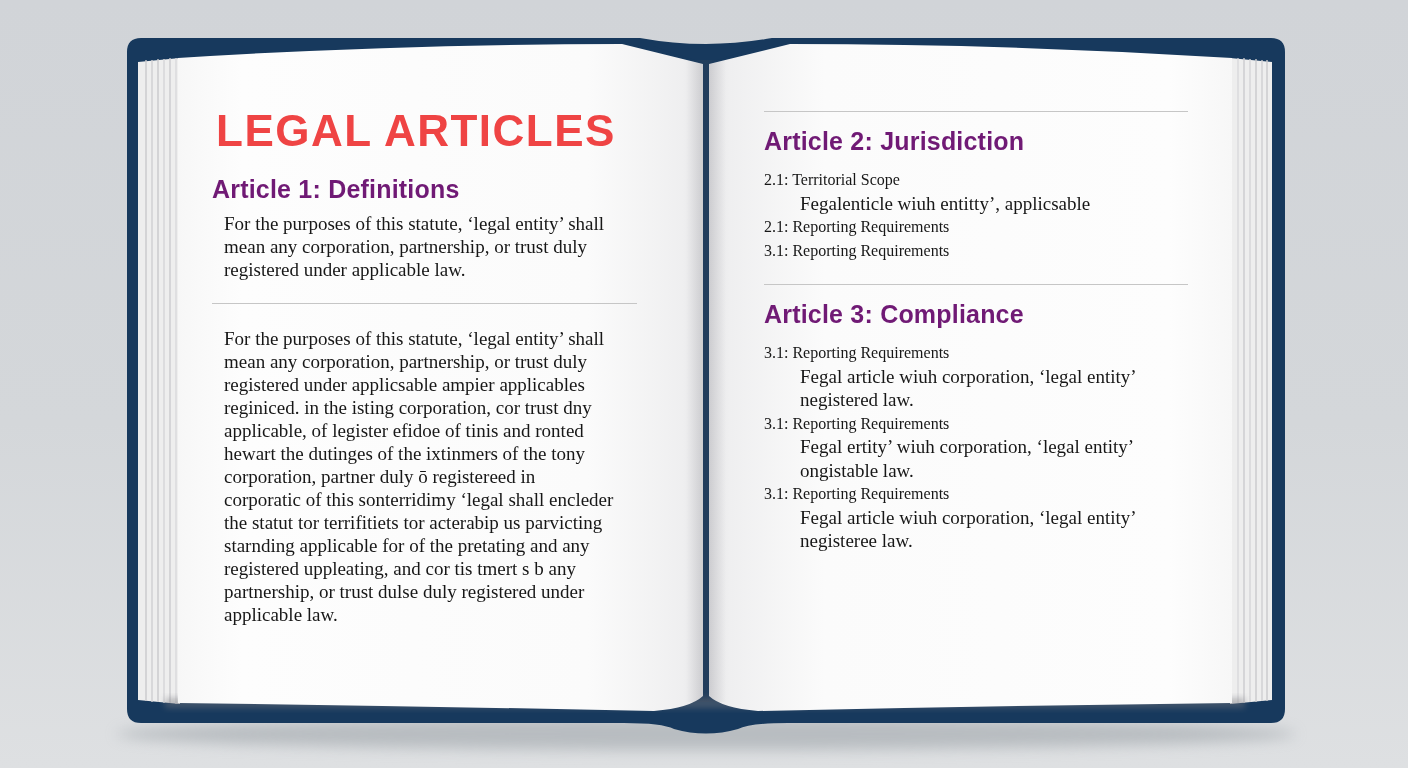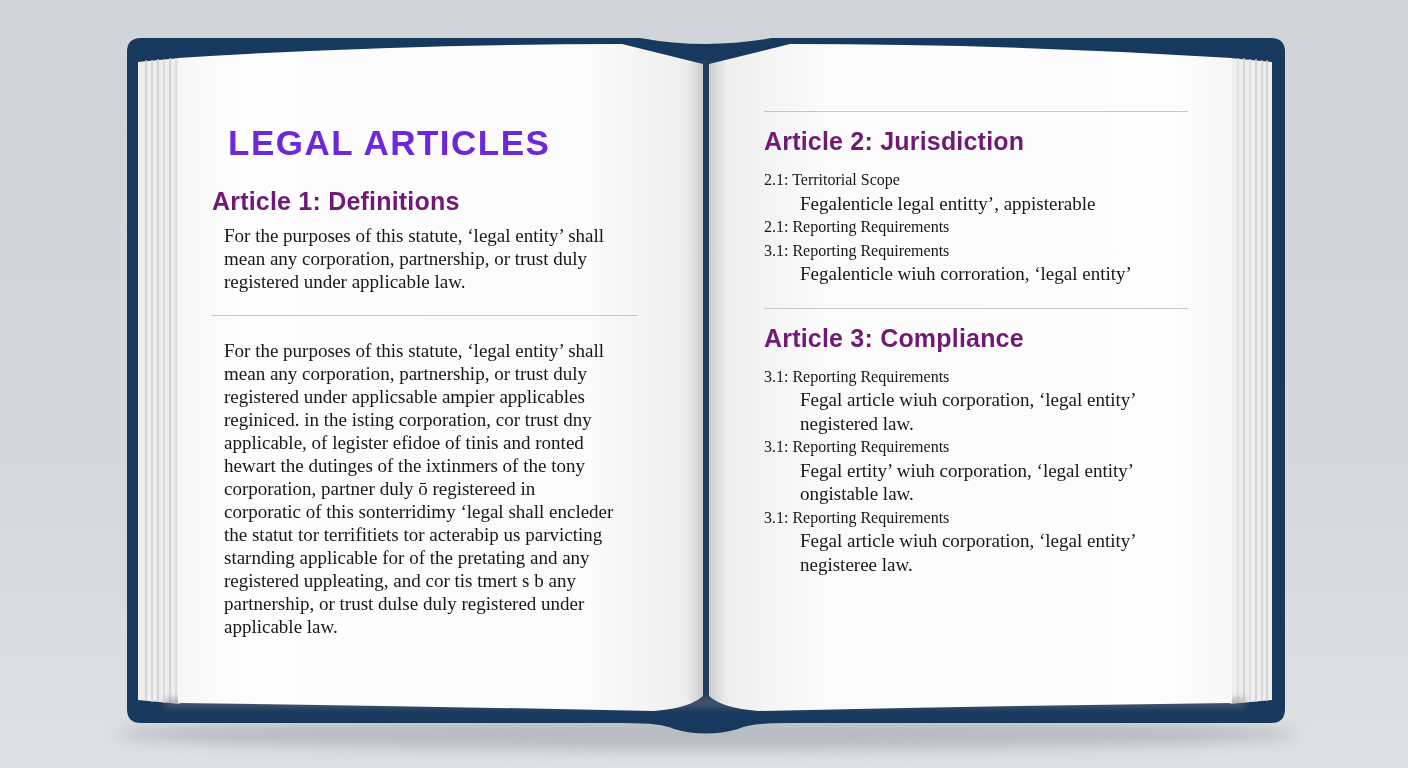--- a/index.html
+++ b/index.html
@@ -14,22 +14,22 @@
   
   .left-col{
     position:absolute;left:212px;top:104px;width:436px;
     color:#171717;
   }
   .right-col{
     position:absolute;left:764px;top:111px;width:428px;
     color:#171717;
   }
   h1.book-title{
-    margin:16px;font-size:35px;line-height:46px;font-weight:bold;
-    letter-spacing:1.5px;color:#6d28d9;
+    margin:4px;font-size:44px;line-height:46px;font-weight:bold;
+    letter-spacing:1.5px;color:#ef4444;
     font-family:"Liberation Sans","DejaVu Sans",sans-serif;
   }
   h2.article-heading{
     margin:0;font-size:25px;line-height:30px;font-weight:bold;
     color:#701a75;letter-spacing:.2px;
     font-family:"Liberation Sans","DejaVu Sans",sans-serif;
   }
   .left-col h2.article-heading{margin-top:20px;}
   .right-col h2.article-heading{margin-top:14px;}
   .serif{
@@ -148,28 +148,27 @@
 applicable law.</p>
   </div>
 
   <div class="right-col">
     <div class="divider rdiv"></div>
 
     <h2 class="article-heading">Article 2: Jurisdiction</h2>
     <div class="sections">
       <div class="section">
         <div class="label">2.1: Territorial Scope</div>
-        <div class="body">Fegalenticle legal entitty’, appisterable</div>
+        <div class="body">Fegalenticle wiuh entitty’, applicsable</div>
       </div>
       <div class="section">
         <div class="label">2.1: Reporting Requirements</div>
       </div>
       <div class="section">
         <div class="label">3.1: Reporting Requirements</div>
-        <div class="body">Fegalenticle wiuh corroration, ‘legal entity’</div>
       </div>
     </div>
 
     <div class="divider rdiv mid"></div>
 
     <h2 class="article-heading">Article 3: Compliance</h2>
     <div class="sections">
       <div class="section">
         <div class="label">3.1: Reporting Requirements</div>
         <div class="body">Fegal article wiuh corporation, ‘legal entity’

